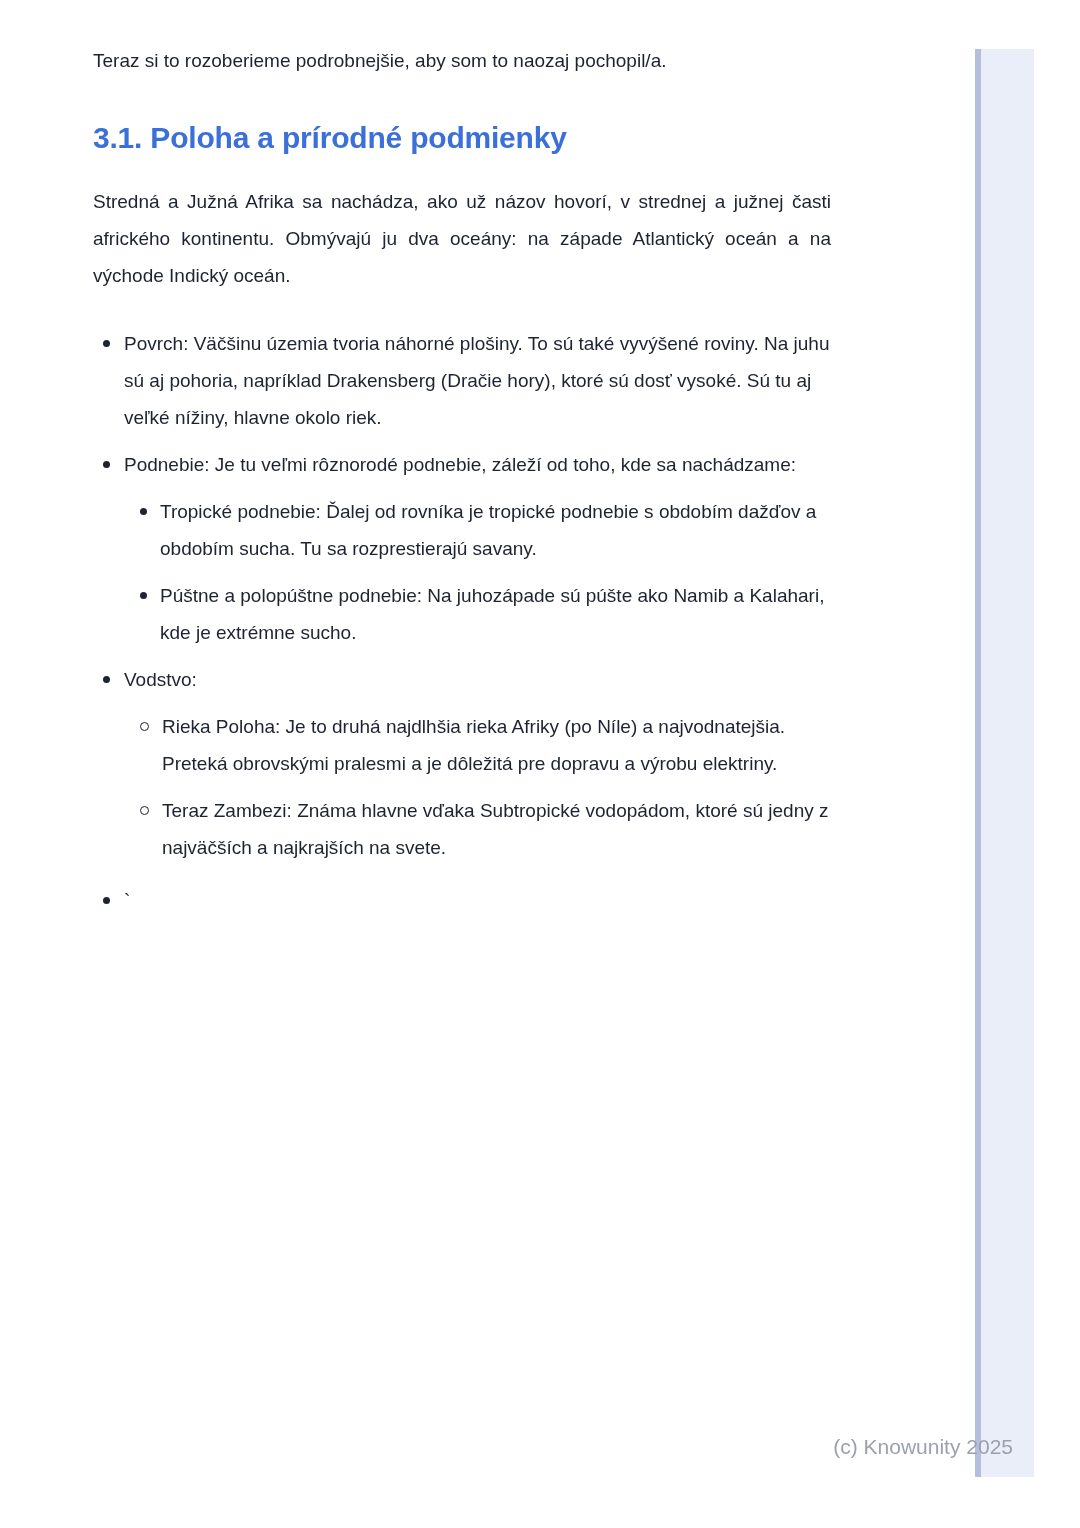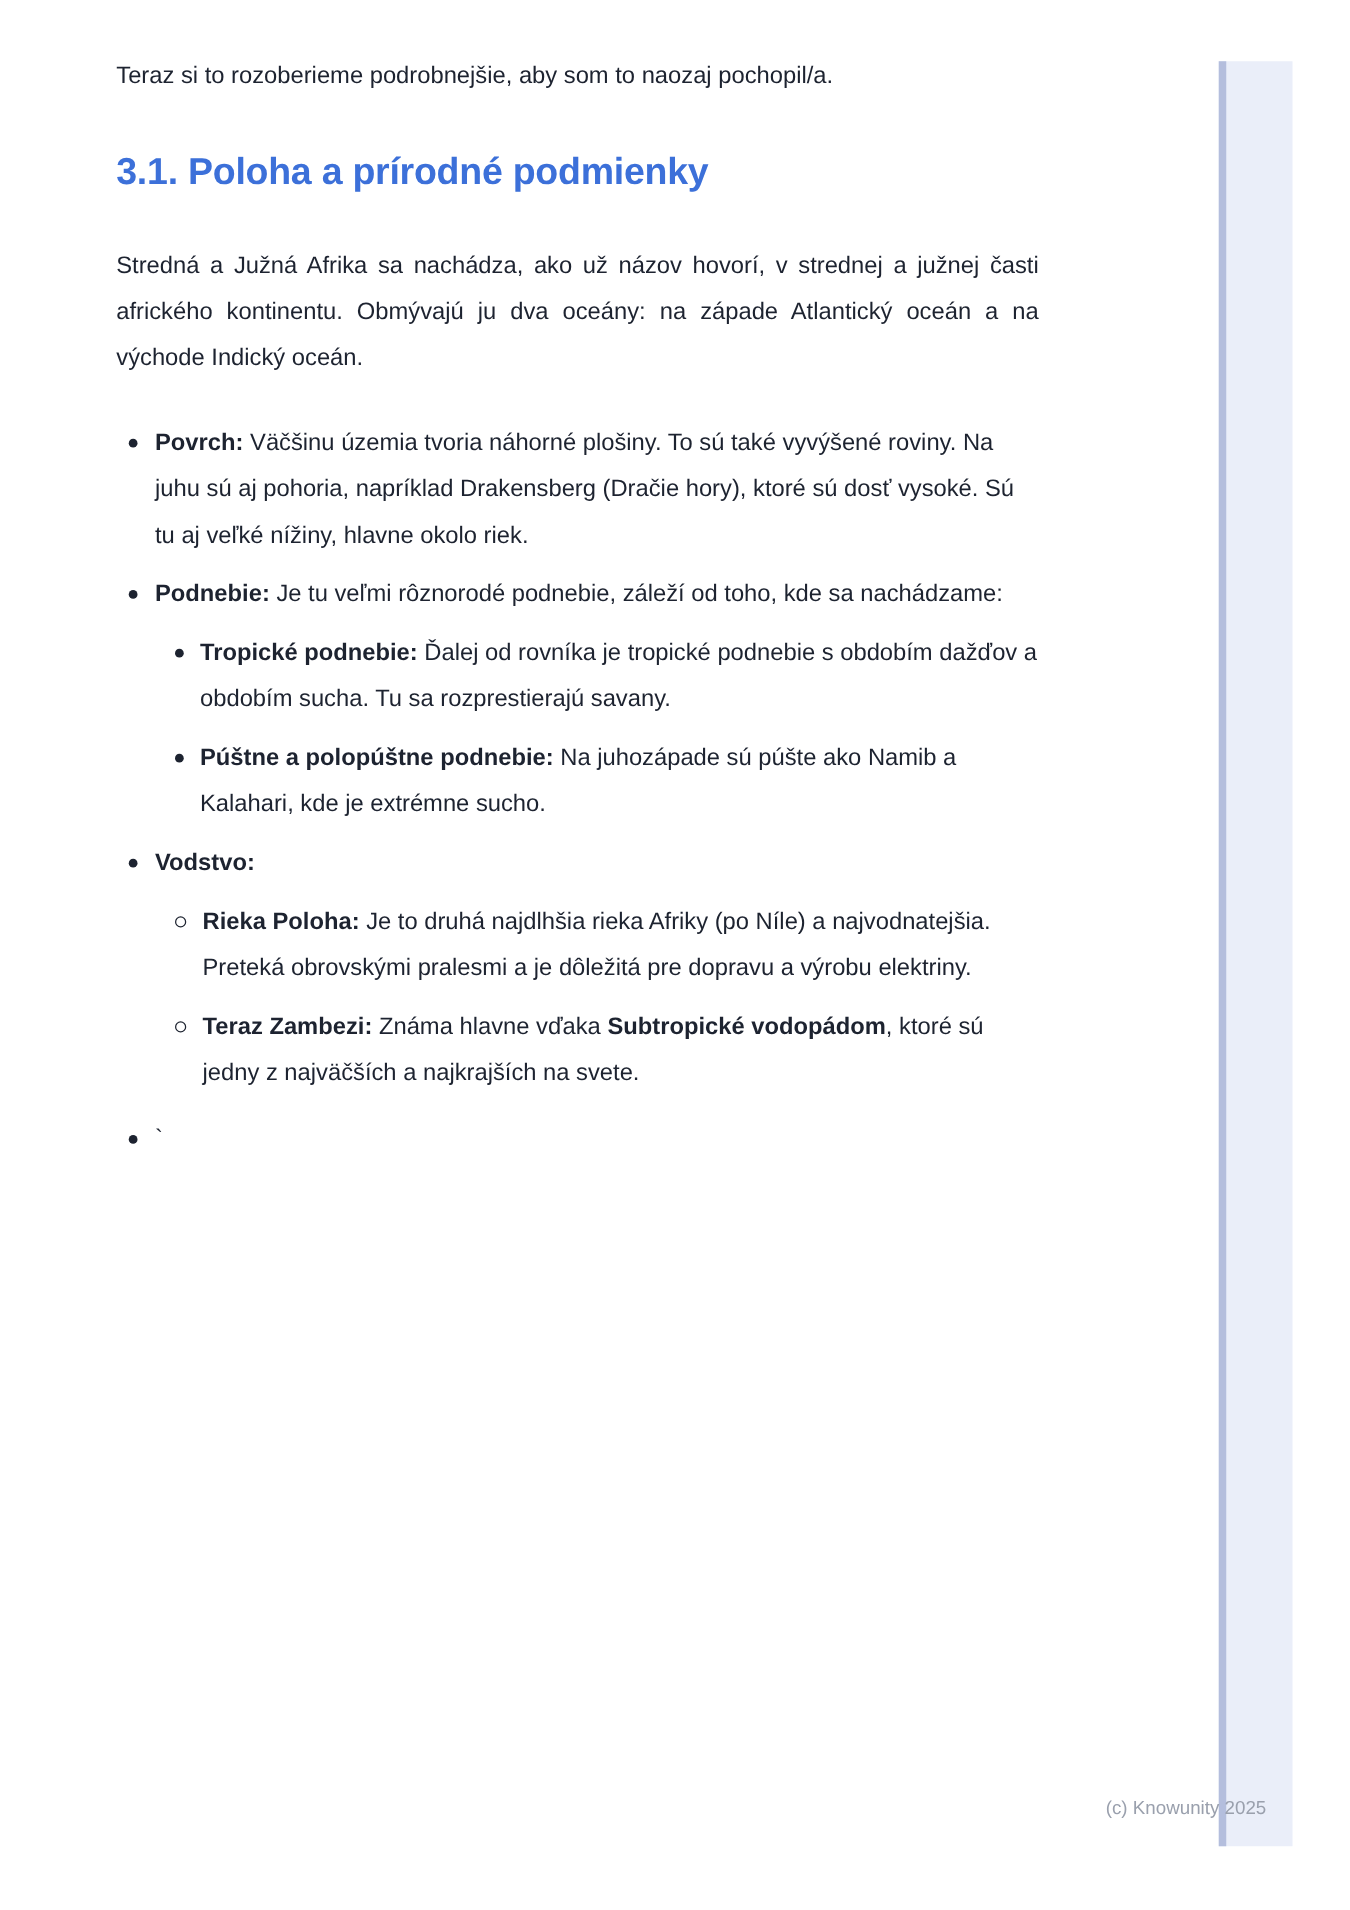--- a/index.html
+++ b/index.html
@@ -29,21 +29,21 @@
     left: 93px; top: 42px;
     width: 738px;
     font-size: 19px;
     line-height: 37px;
     z-index: 2;
   }
 
   .intro { margin: 0; }
 
   .heading {
-    margin: 40px 0 37px 0;
+    margin: 40px 0 26px 0;
     font-size: 30px;
     line-height: 38px;
     font-weight: 700;
     color: #3c70d9;
     letter-spacing: -0.2px;
   }
 
   .lead {
     margin: 0 0 31px 0;
     text-align: justify;
@@ -66,26 +66,26 @@
   }
 
   li.l1 > .marker { margin-left: 10px; margin-right: 14px; }
   li.l2 { margin-left: 47px; }
   li.l2 > .marker { margin-right: 13px; }
 
   li.l2.first-sub { margin-top: 2px; }
   li.last-bullet { margin-top: 16px; }
 
   .li-text { flex: 1 1 auto; }
-  .li-text b, .li-text strong { font-weight: 700; }
+  .li-text b, .li-text strong { font-weight: 400; }
 
   .footer {
     position: absolute;
     top: 1436px; right: 67px;
-    font-size: 15px;
+    font-size: 21px;
     line-height: 22px;
     color: #9aa0ad;
     z-index: 3;
   }
 </style>
 </head>
 <body>
 
 <div class="side-strip"></div>
 

